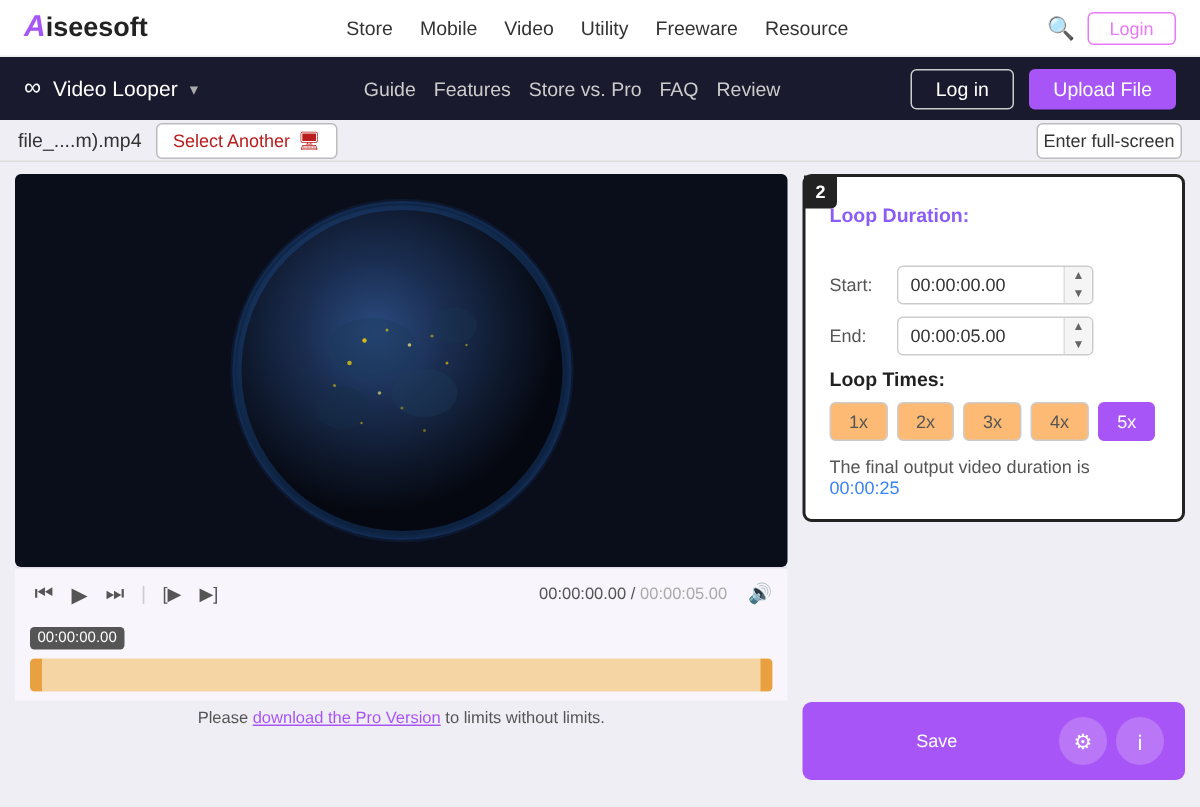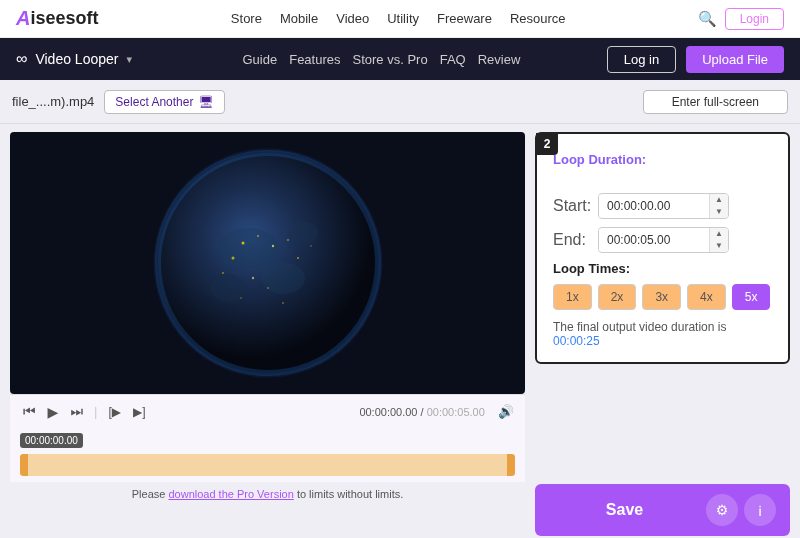--- a/index.html
+++ b/index.html
@@ -88,45 +88,45 @@
       padding: 6px 16px;
       border-radius: 4px;
       cursor: pointer;
       font-size: 13px;
       border: none;
     }
 
     
     .toolbar-row {
       background: #f0eef5;
-      height: 44px;
+      height: 28px;
       display: flex;
       align-items: center;
       padding: 0 12px;
       justify-content: space-between;
       border-bottom: 1px solid #ddd;
     }
     .toolbar-left { display: flex; align-items: center; gap: 10px; }
     .file-name { font-size: 13px; color: #333; }
     .select-another-btn {
       border: 1px solid #bbb;
       background: #fff;
       padding: 4px 10px;
       border-radius: 4px;
       cursor: pointer;
       font-size: 12px;
-      color: #4c1d95;
+      color: #b91c1c;
       display: flex;
       align-items: center;
       gap: 5px;
     }
     .fullscreen-btn {
       border: 1px solid #bbb;
       background: #fff;
-      padding: 4px 28px;
+      padding: 4px 4px;
       border-radius: 4px;
       cursor: pointer;
       font-size: 12px;
       color: #333;
     }
 
     
     .main-area {
       display: flex;
       height: calc(538px - 38px - 42px - 38px);
@@ -252,21 +252,21 @@
       color: #8b5cf6;
       margin-bottom: 26px;
       margin-top: 4px;
     }
     .field-row {
       display: flex;
       align-items: center;
       margin-bottom: 8px;
     }
     .field-label {
-      font-size: 16px;
+      font-size: 12px;
       color: #555;
       width: 45px;
       flex-shrink: 0;
     }
     .time-input-group {
       display: flex;
       align-items: center;
       border: 1px solid #ccc;
       border-radius: 4px;
       overflow: hidden;
@@ -329,22 +329,22 @@
       background: #a855f7;
       border-radius: 6px;
       padding: 10px 14px;
       display: flex;
       align-items: center;
       justify-content: space-between;
       margin-top: auto;
     }
     .save-label {
       color: #fff;
-      font-size: 16px;
-      font-weight: 700;
+      font-size: 12px;
+      font-weight: 400;
       flex: 1;
       text-align: center;
       cursor: pointer;
     }
     .save-icon-btn {
       background: rgba(255,255,255,0.2);
       border: none;
       color: #fff;
       width: 32px;
       height: 32px;

